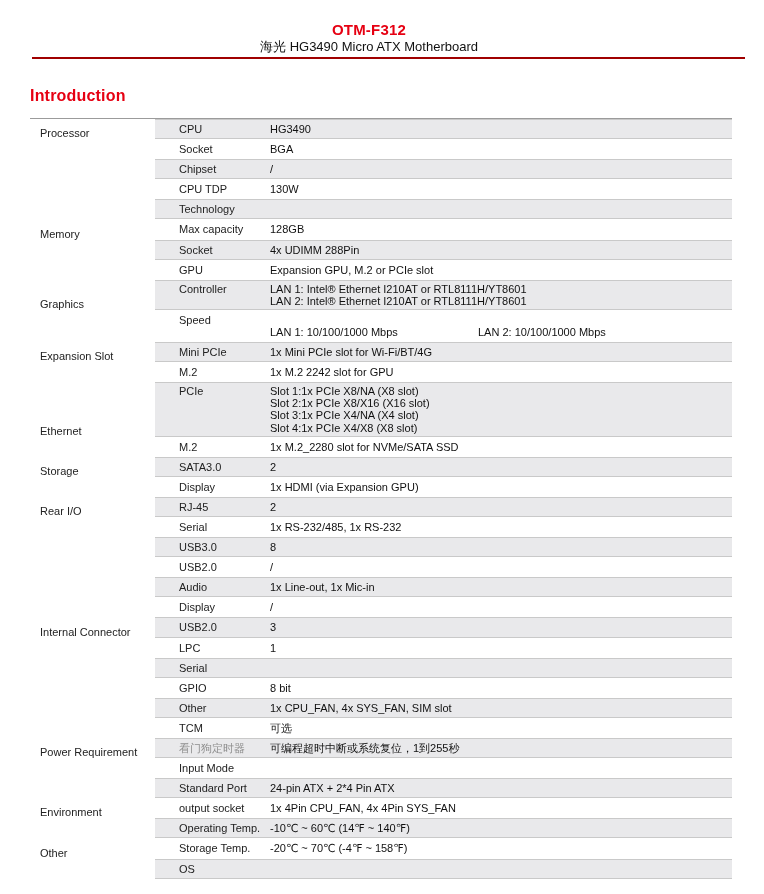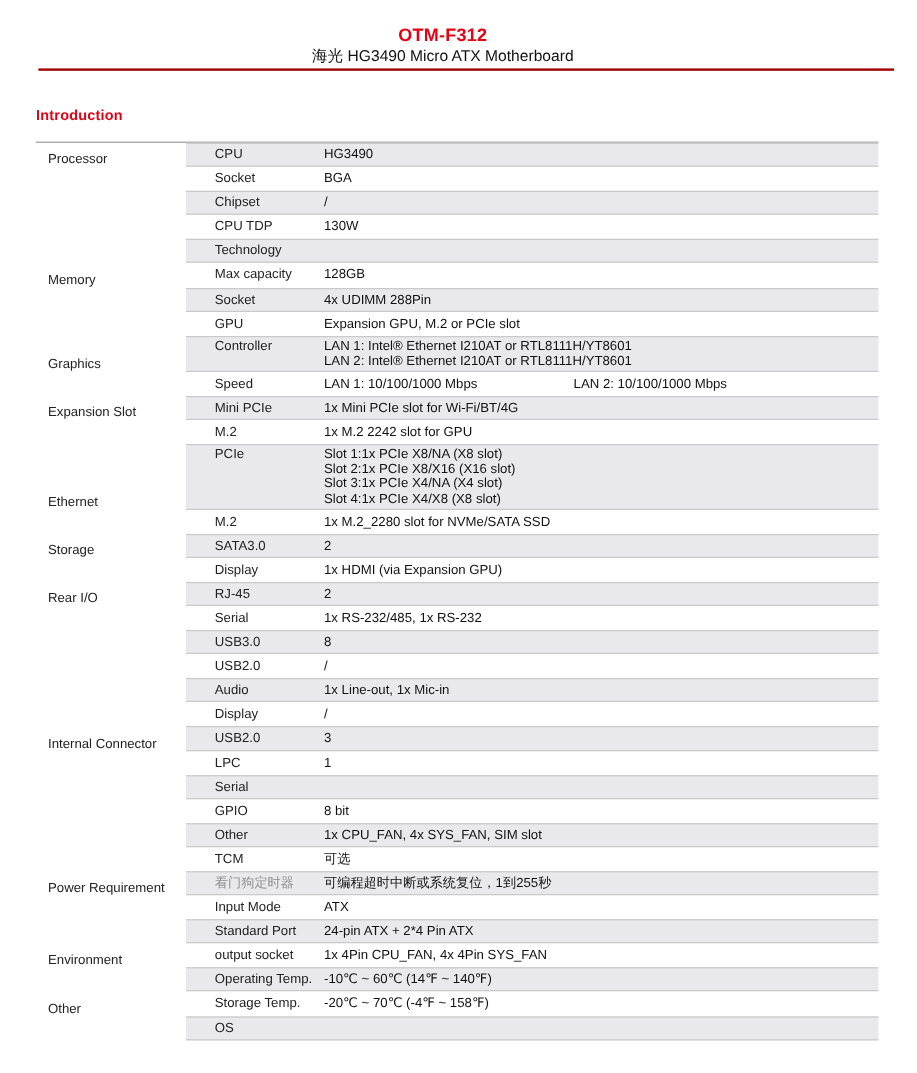--- a/index.html
+++ b/index.html
@@ -10,21 +10,21 @@
   }
   .page{position:relative;width:764px;height:894px;}
 
   
   .doc-header{padding:21px 26px 0 0;text-align:center;}
   .model{font-size:15px;line-height:18px;font-weight:bold;letter-spacing:.2px;}
   .subtitle{font-size:13px;line-height:16px;color:#111;}
   .head-rule{height:2px;margin:2px 19px 0 32px;}
 
   
-  .section-title{margin:26px 0 0 30px;font-size:12px;line-height:22px;font-weight:bold;letter-spacing:.2px;}
+  .section-title{margin:26px 0 0 30px;font-size:16px;line-height:22px;font-weight:bold;letter-spacing:.2px;}
 
   
   .spec-table{margin:11px 32px 0 30px;width:702px;border-top:1px solid #9b9b9b;}
   .row{display:flex;align-items:flex-end;}
   .cat{
     width:125px;box-sizing:border-box;flex:0 0 125px;
     padding:4px 0 0 10px;font-size:11px;line-height:12px;color:#222;
     background:#fff;white-space:nowrap;
   }
   .stripe{
@@ -33,21 +33,21 @@
   }
   .stripe.gray{background:#e9e9eb;border-color:#c9c9c9;}
   .stripe.multi{padding:2px 0;}
   .lbl{
     width:115px;flex:0 0 115px;box-sizing:border-box;padding-left:24px;
     font-size:11px;line-height:12.1px;color:#222;white-space:nowrap;
   }
   .lbl.muted{color:#8e8e8e;}
   .val{flex:1;font-size:11px;line-height:12.1px;color:#111;}
   .val .vline{display:block;}
-  .val .v1{display:inline-block;width:208px;}
+  .val .v1{display:inline-block;width:208px;margin-top:12px;}
   .val .v2{display:inline-block;}
 </style>
 </head>
 <body>
 
 <div class="page">
 
   <div class="doc-header">
     <div class="model" style="color: rgb(230, 0, 18);">OTM-F312</div>
     <div class="subtitle">海光 HG3490 Micro ATX Motherboard</div>
@@ -263,21 +263,20 @@
         <div class="cat">Power Requirement</div>
         <div class="stripe gray">
           <div class="lbl muted">看门狗定时器</div>
           <div class="val">可编程超时中断或系统复位，1到255秒</div>
         </div>
       </div>
       <div class="row">
         <div class="cat"></div>
         <div class="stripe">
           <div class="lbl">Input Mode</div>
-          <div class="val">ATX</div>
         </div>
       </div>
       <div class="row">
         <div class="cat"></div>
         <div class="stripe gray">
           <div class="lbl">Standard Port</div>
           <div class="val">24-pin ATX + 2*4 Pin ATX</div>
         </div>
       </div>
       <div class="row">

